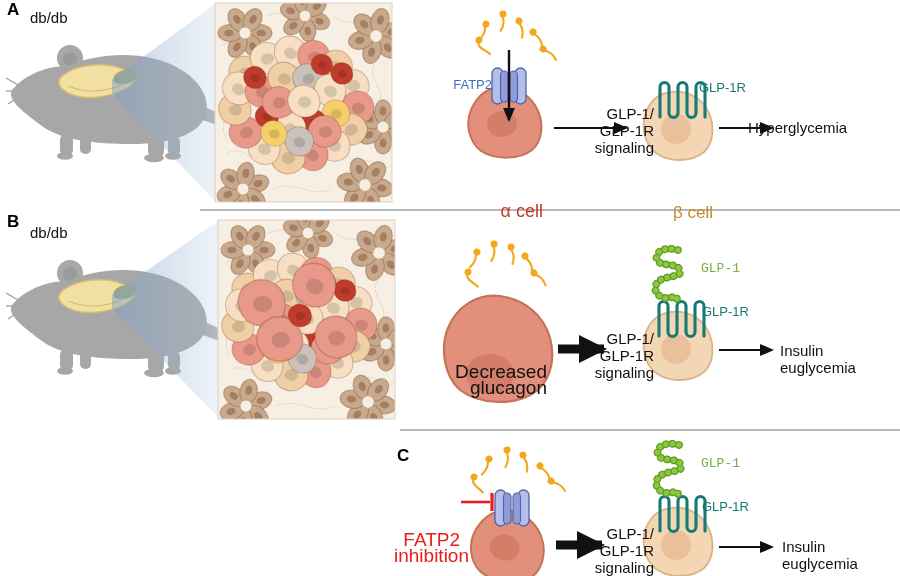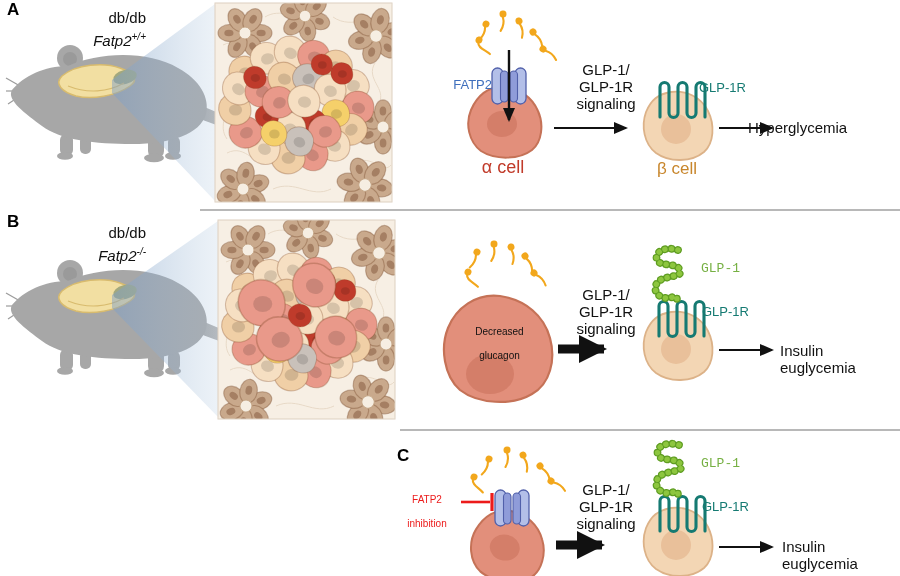--- a/index.html
+++ b/index.html
@@ -1,28 +1,28 @@
 <!DOCTYPE html>
 <html style="--fatp2_blue: #3f6fbd; --alpha_cell_red: #c13b2a; --beta_cell_orange: #c8862c; --glp1r_teal: #157a72; --glp1_green: #76b043; --inhibition_red: #ec1b1b; --lipid_yellow: #f2a71c; --mouse_gray: #a7a7a7; --pancreas_yellow: #f2dfa2; --arrow_black: #111111;"><head>
 <meta charset="utf-8">
 <style>
   html,body{margin:0;padding:0;background:#fff;}
   .canvas{position:relative;width:900px;height:576px;overflow:hidden;background:#fff;
           font-family:"Liberation Sans","DejaVu Sans",sans-serif;color:#111;}
   .canvas svg.art{position:absolute;left:0;top:0;}
   .lbl{position:absolute;font-size:15px;line-height:17px;color:#111;}
   .panel-letter{position:absolute;font-size:17px;font-weight:bold;color:#000;}
-  .center{text-align:center;}
+  .center{text-align:right;margin-top:44px;}
   .right{text-align:right;}
   .pre{white-space:pre-line;}
   .italic{font-style:italic;}
-  .genotype{position:absolute;width:116px;text-align:right;font-size:15px;line-height:19px;}
+  .genotype{position:absolute;width:116px;text-align:left;font-size:15px;line-height:19px;}
   .genotype sup{font-size:10px;}
   .small{font-size:13px;line-height:15px;}
-  .mid{font-size:10px;line-height:24px;}
+  .mid{font-size:19px;line-height:16px;}
   .lbl-fatp2{color:var(--fatp2_blue,#3f6fbd);}
   .lbl-alpha{color:var(--alpha_cell_red,#c13b2a);}
   .lbl-beta{color:var(--beta_cell_orange,#c8862c);}
   .t-teal{color:var(--glp1r_teal,#157a72);}
   .t-green{color:var(--glp1_green,#76b043);font-family:Liberation Mono, monospace;}
   .t-red{color:var(--inhibition_red,#ec1b1b);}
 </style>
 </head>
 <body>
 
@@ -277,35 +277,33 @@
 
   <style>
     .c-cream{fill:#f6dfc2}.c-peach{fill:#f0cfa6}.c-salmon{fill:#e9998a}
     .c-dred{fill:#bf3b2b}.c-yel{fill:#f5d06a}.c-gray{fill:#c9c1ba}
   </style>
 </svg>
 
 <div class="panel-letter" style="left:7px;top:0px">A</div>
 <div class="genotype" style="left:30px;top:8px">
   <div>db/db</div>
-  <div class="italic"><span>Fatp2</span><sup>+/+</sup></div>
 </div>
 <div class="lbl small right lbl-fatp2" style="left:428px;top:77px;width:64px">FATP2</div>
 <div class="lbl center lbl-alpha" style="left:463px;top:159px;width:80px;font-size:18px">α cell</div>
 <div class="lbl center pre" style="left:558px;top:61px;width:96px">GLP-1/
 GLP-1R
 signaling</div>
 <div class="lbl small t-teal" style="left:699px;top:80px">GLP-1R</div>
 <div class="lbl center lbl-beta" style="left:641px;top:160px;width:72px;font-size:17px">β cell</div>
 <div class="lbl" style="left:748px;top:119px">Hyperglycemia</div>
 
 <div class="panel-letter" style="left:7px;top:212px">B</div>
 <div class="genotype" style="left:30px;top:223px">
   <div>db/db</div>
-  <div class="italic"><span>Fatp2</span><sup>-/-</sup></div>
 </div>
 <div class="lbl center pre mid" style="left:452px;top:320px;width:95px">Decreased
 glucagon</div>
 <div class="lbl center pre" style="left:558px;top:286px;width:96px">GLP-1/
 GLP-1R
 signaling</div>
 <div class="lbl small t-green" style="left:701px;top:261px">GLP-1</div>
 <div class="lbl small t-teal" style="left:702px;top:304px">GLP-1R</div>
 <div class="lbl" style="left:780px;top:342px">Insulin euglycemia</div>
 

